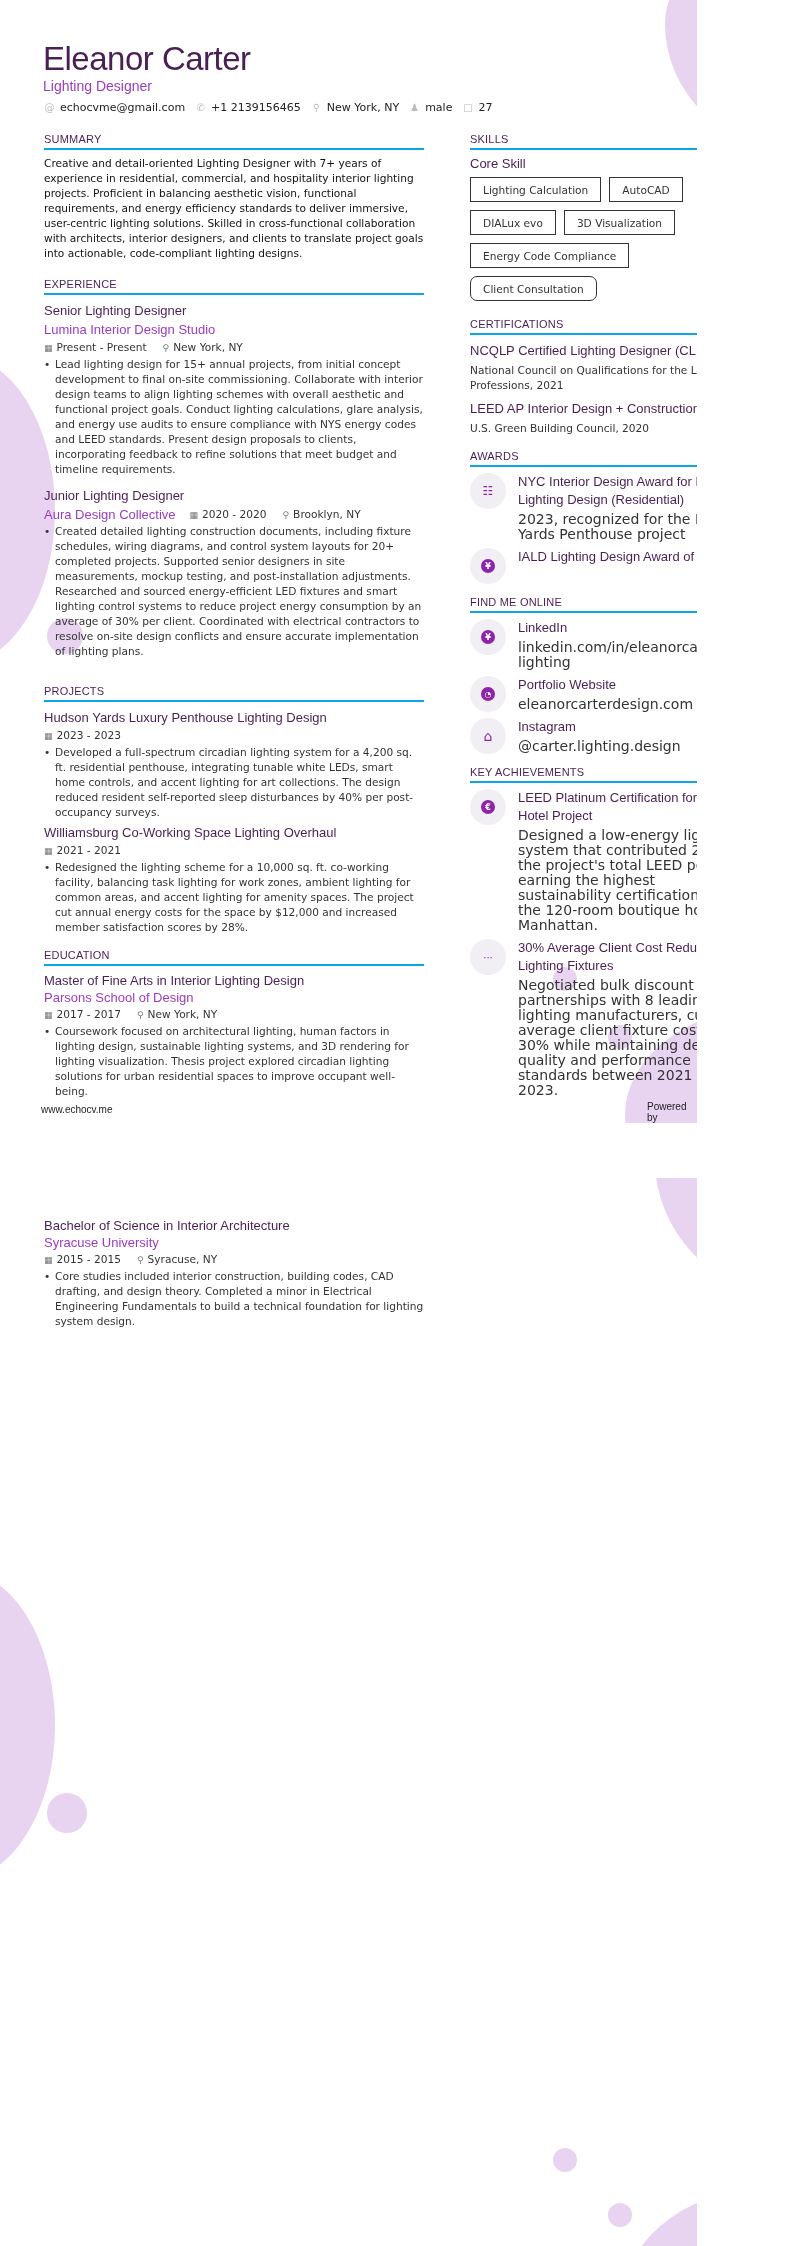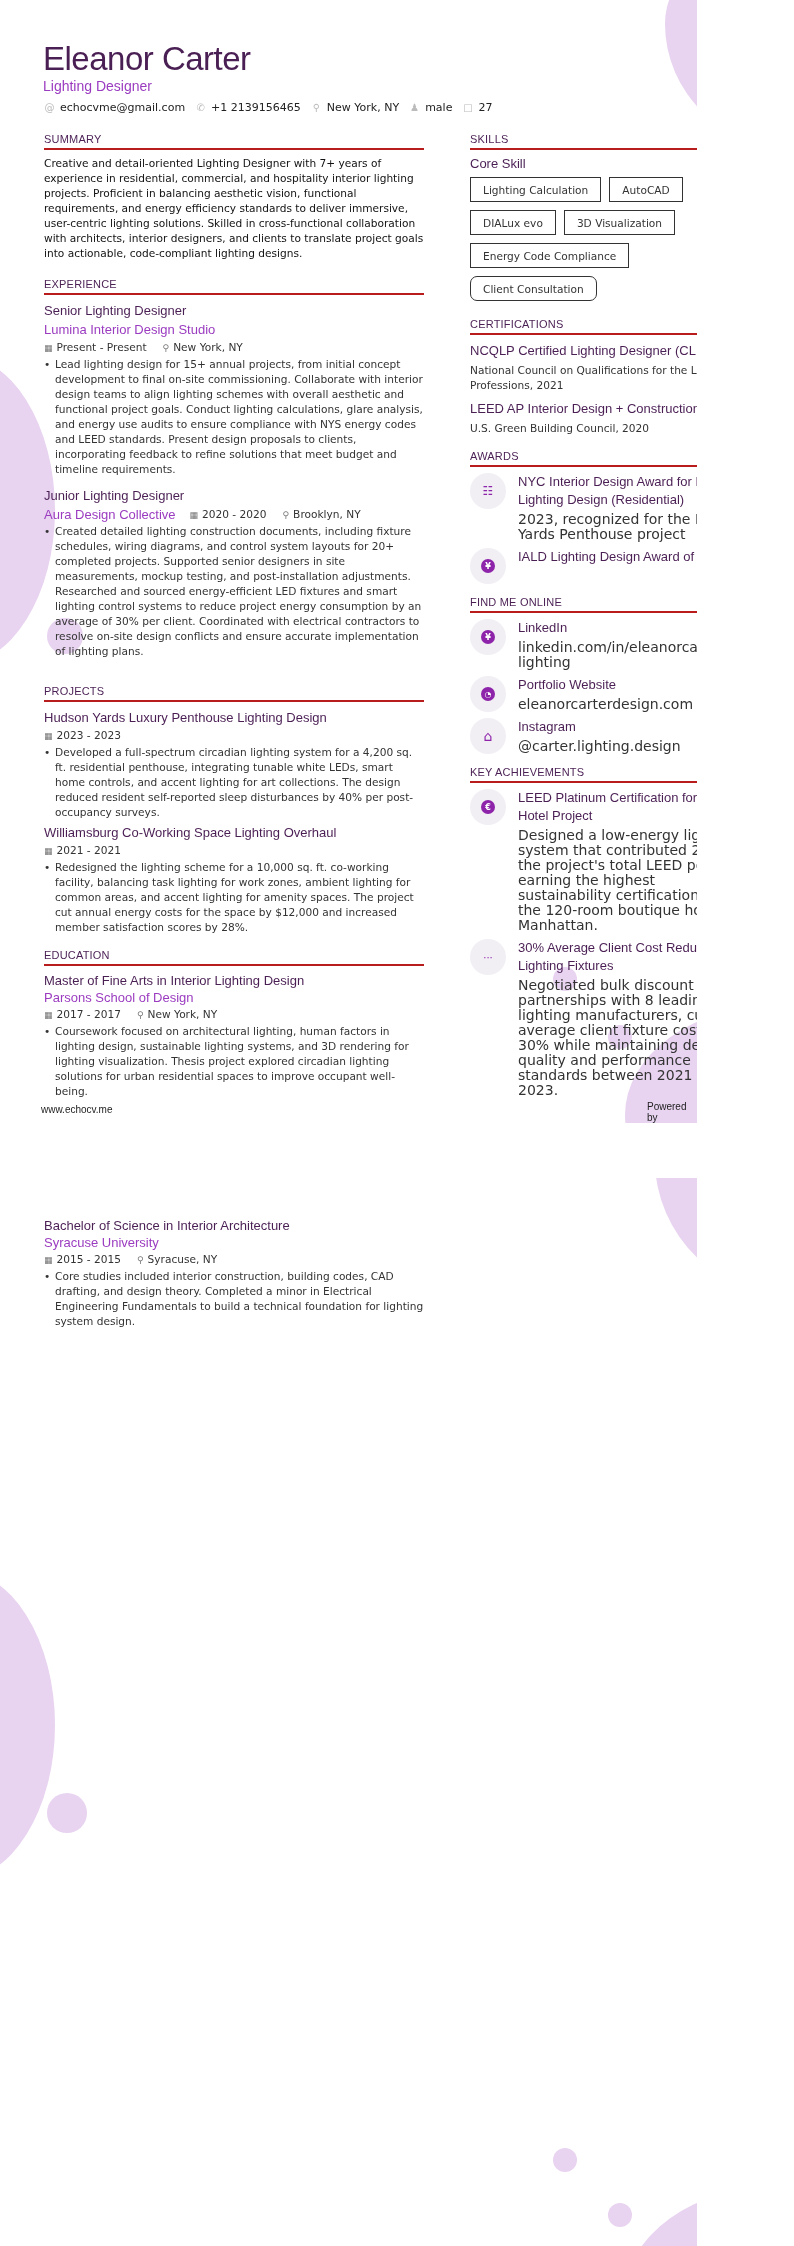--- a/index.html
+++ b/index.html
@@ -14,21 +14,21 @@
     
     .name { position: absolute; left: 43px; top: 40px; font-family: "Liberation Sans", sans-serif; font-size: 33px; color: #4a1f54; letter-spacing: -0.5px; font-weight: normal; }
     .title { position: absolute; left: 43px; top: 78px; font-family: "Liberation Sans", sans-serif; font-size: 14px; color: #9b3cc0; }
     .contacts { position: absolute; left: 44px; top: 101px; display: flex; gap: 10px; font-size: 11px; color: #222; align-items: center; }
     .contact { display: flex; align-items: center; gap: 5px; }
     .cicon { color: #bbb; font-size: 10px; width: 11px; text-align: center; }
 
     
     .left-col { position: absolute; left: 44px; width: 380px; }
     .right-col { position: absolute; left: 470px; width: 280px; }
-    .sec-title { font-family: "Liberation Sans", sans-serif; font-size: 11px; color: #4a1f54; letter-spacing: 0.2px; padding-bottom: 3px; border-bottom: 2px solid #b91c1c; margin-bottom: 6px; }
+    .sec-title { font-family: "Liberation Sans", sans-serif; font-size: 11px; color: #4a1f54; letter-spacing: 0.2px; padding-bottom: 3px; border-bottom: 2px solid #0ea5e9; margin-bottom: 6px; }
     .para { font-size: 10.6px; line-height: 15px; color: #111; }
     .role { font-family: "Liberation Sans", sans-serif; font-size: 13px; color: #4a1f54; line-height: 19px; }
     .org { font-family: "Liberation Sans", sans-serif; font-size: 13px; color: #9b3cc0; line-height: 19px; }
     .meta { display: flex; gap: 16px; font-size: 10.6px; color: #333; line-height: 17px; align-items: center; }
     .meta span.ic { color: #777; font-size: 9px; margin-right: 4px; }
     .bullet { display: flex; font-size: 10.6px; line-height: 15px; color: #333; }
     .bullet .dot { width: 11px; flex-shrink: 0; }
     .inline-row { display: flex; align-items: center; gap: 14px; }
 
     .skill-sub { font-family: "Liberation Sans", sans-serif; font-size: 13px; color: #4a1f54; margin-bottom: 6px; }

